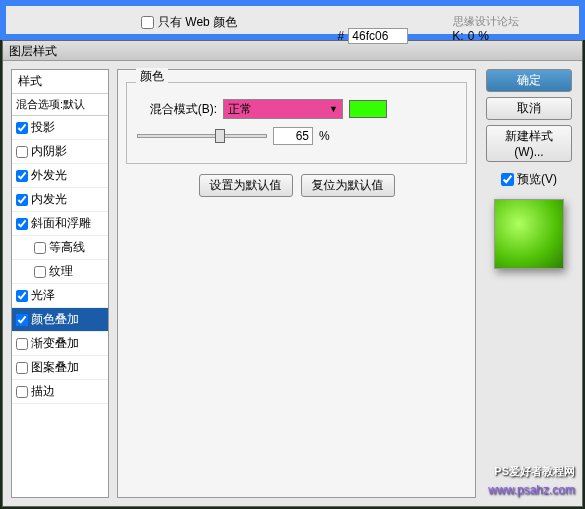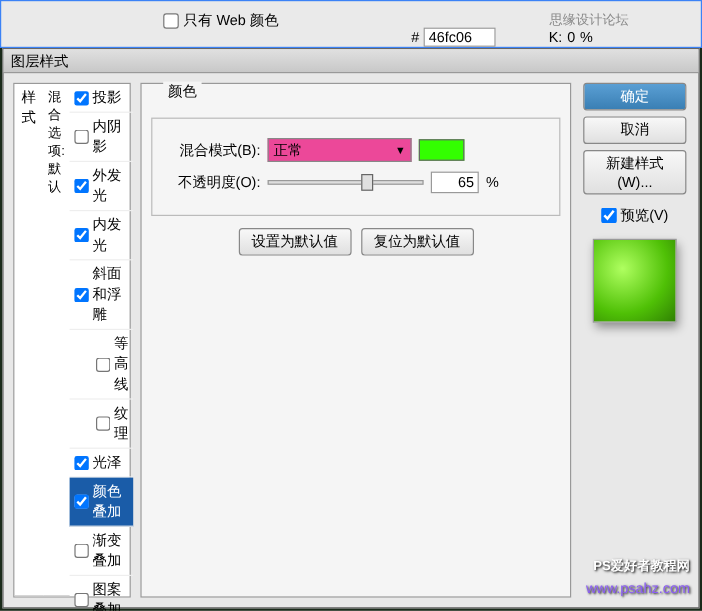--- a/index.html
+++ b/index.html
@@ -1,34 +1,34 @@
 <!DOCTYPE html>
 <html><head>
 <meta charset="utf-8">
 <style>
 * { box-sizing: border-box; margin: 0; padding: 0; font-family: "Microsoft YaHei", SimSun, sans-serif; font-size: 12px; }
 body { background: #1a2a1a; width: 585px; height: 509px; position: relative; overflow: hidden; }
-.top-strip { position: absolute; top: 0; left: 0; right: 0; height: 40px; background: #eaeaea; border: 1px solid #3b82f6; z-index: 10; }
+.top-strip { position: absolute; top: 0; left: 0; right: 0; height: 40px; background: #eaeaea; border: 6px solid #3b82f6; z-index: 10; }
 .top-check { position: absolute; top: 8px; left: 135px; display: flex; align-items: center; gap: 4px; }
 .top-label1 { position: absolute; top: 8px; right: 60px; font-size: 11px; color: #888; }
 .hex-row { position: absolute; top: 22px; right: 90px; display: flex; align-items: center; gap: 4px; }
 .hex-input { width: 60px; height: 16px; border: 1px solid #999; padding: 0 3px; background: #fff; }
 .main-window { position: absolute; top: 40px; left: 2px; right: 2px; bottom: 2px; background: #e8e8e8; border: 1px solid #666; }
 .title-bar { height: 20px; background: linear-gradient(#e0e0e0, #c8c8c8); border-bottom: 1px solid #999; padding: 2px 6px; font-size: 12px; }
 .content { display: flex; height: calc(100% - 20px); padding: 8px; gap: 8px; }
-.left-panel { width: 98px; border: 1px solid #999; background: #fff; display: flex; flex-direction: row; }
+.left-panel { width: 98px; border: 1px solid #999; background: #fff; display: flex; flex-direction: column; }
 .styles-header { padding: 3px 6px; border-bottom: 1px solid #ccc; }
 .blend-header { padding: 3px 4px; border-bottom: 1px solid #ccc; font-size: 11px; }
 .style-item { display: flex; align-items: center; padding: 3px 4px; gap: 3px; border-bottom: 1px solid #eee; cursor: pointer; }
 .style-item.selected { background: #1a5ca8; color: #fff; }
 .style-item.indented { padding-left: 22px; }
 .style-item input[type="checkbox"] { width: 12px; height: 12px; }
 .center-panel { flex: 1; border: 1px solid #999; background: #f5f5f5; padding: 8px; position: relative; }
 .group-label { position: absolute; top: -2px; left: 18px; background: #f5f5f5; padding: 0 4px; font-size: 12px; }
-.group-box { border: 1px solid #bbb; padding: 16px 10px 10px; margin-top: 20px; }
+.group-box { border: 1px solid #bbb; padding: 16px 10px 10px; margin-top: 4px; }
 .form-row { display: flex; align-items: center; gap: 6px; margin-bottom: 8px; }
 .form-label { width: 80px; text-align: right; }
 .dropdown { width: 120px; height: 20px; border: 1px solid #888; background: #ec4899; display: flex; align-items: center; justify-content: space-between; padding: 0 4px; }
 .dropdown-arrow { font-size: 9px; }
 .color-swatch { width: 38px; height: 18px; border: 1px solid #666; background: #3f0; }
 .slider-track { width: 130px; height: 4px; background: #ddd; border: 1px solid #999; position: relative; }
 .slider-thumb { position: absolute; width: 10px; height: 14px; background: #e0e0e0; border: 1px solid #666; top: -6px; left: 60%; }
 .num-input { width: 40px; height: 18px; border: 1px solid #999; text-align: right; padding: 0 3px; background: #fff; }
 .btn-row { display: flex; gap: 8px; justify-content: center; margin-top: 10px; }
 .btn { padding: 2px 10px; background: linear-gradient(#f8f8f8, #e0e0e0); border: 1px solid #888; border-radius: 3px; cursor: pointer; }
@@ -120,21 +120,20 @@
         <span class="group-label">颜色</span>
         <div class="form-row">
           <span class="form-label">混合模式(B):</span>
           <div class="dropdown">
             <span>正常</span>
             <span class="dropdown-arrow">▼</span>
           </div>
           <div class="color-swatch"></div>
         </div>
         <div class="form-row">
-          <span class="form-label">不透明度(O):</span>
           <div class="slider-track">
             <div class="slider-thumb"></div>
           </div>
           <input class="num-input" value="65" style="">
           <span>%</span>
         </div>
       </div>
       <div class="btn-row">
         <button class="btn">设置为默认值</button>
         <button class="btn">复位为默认值</button>

